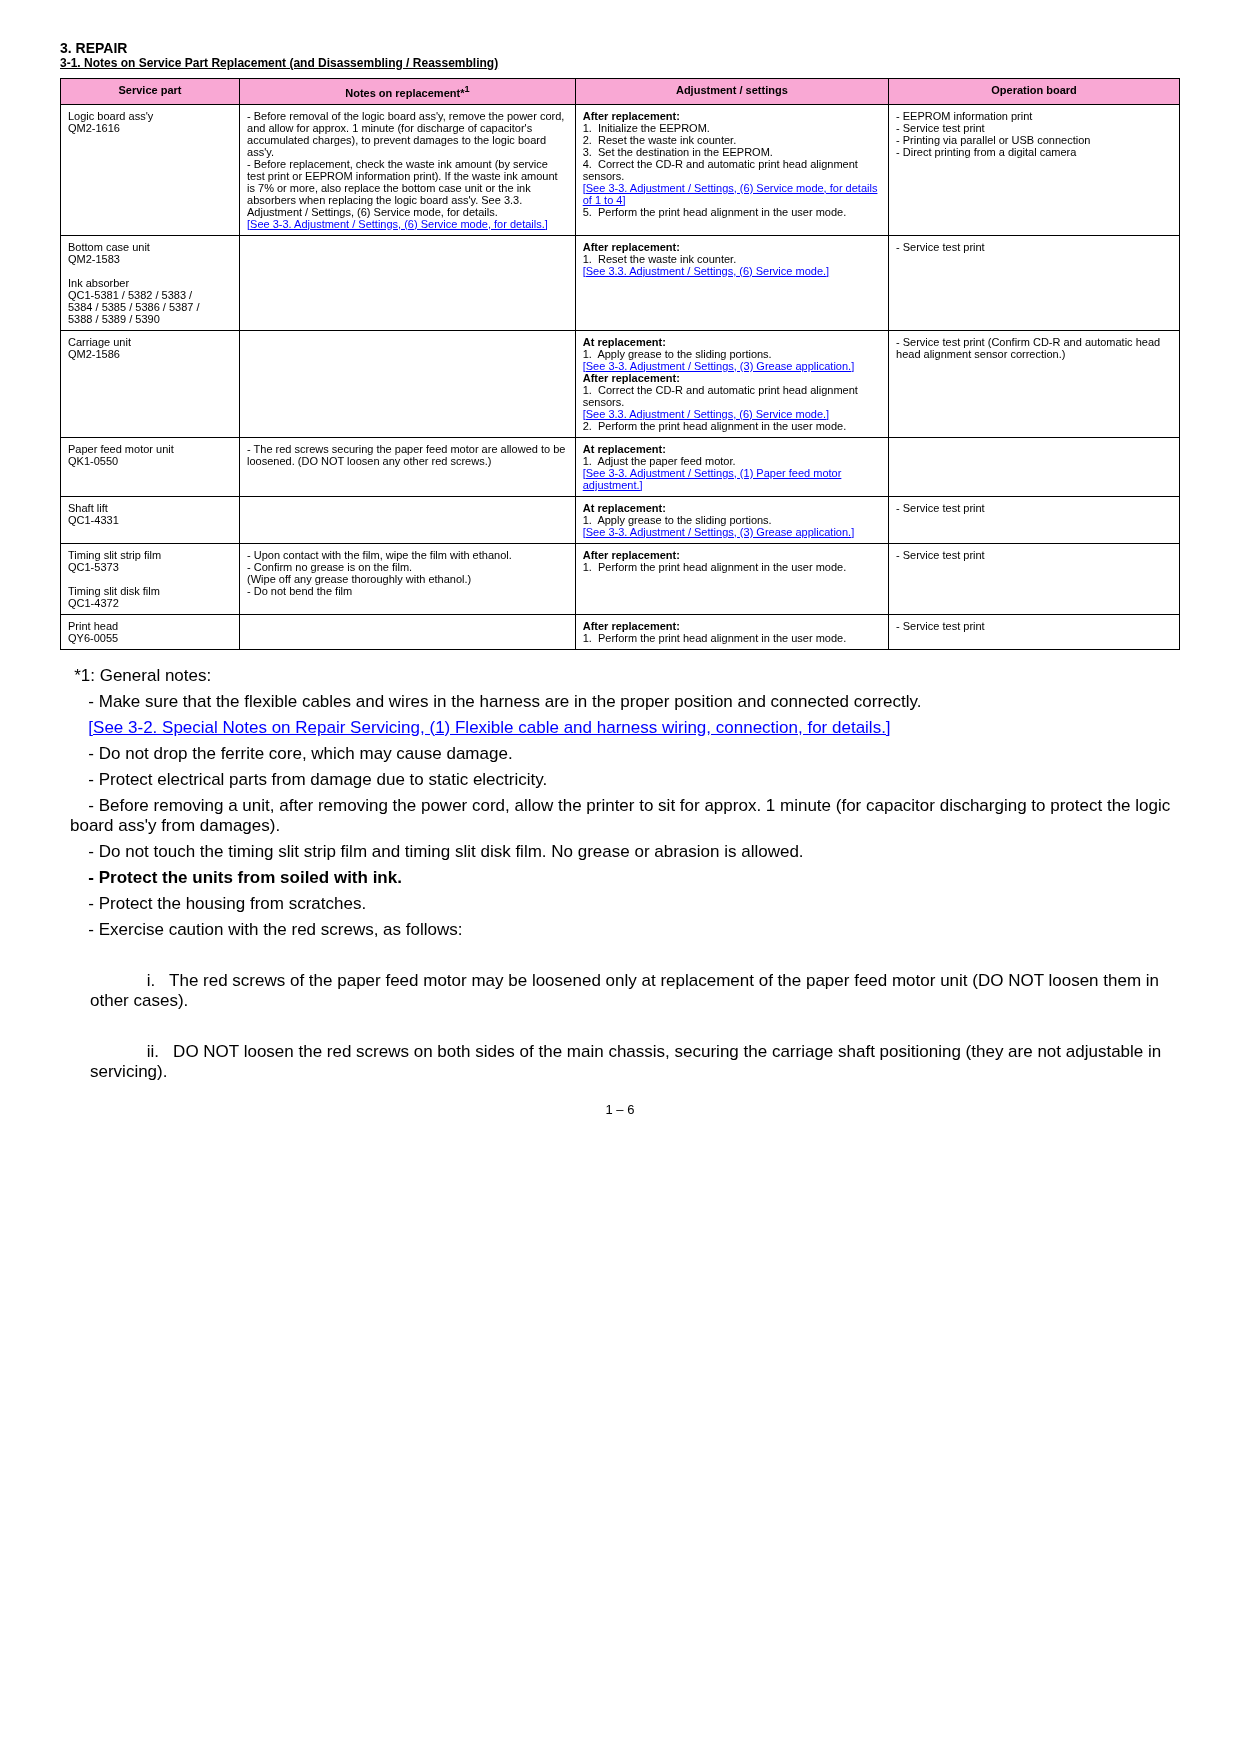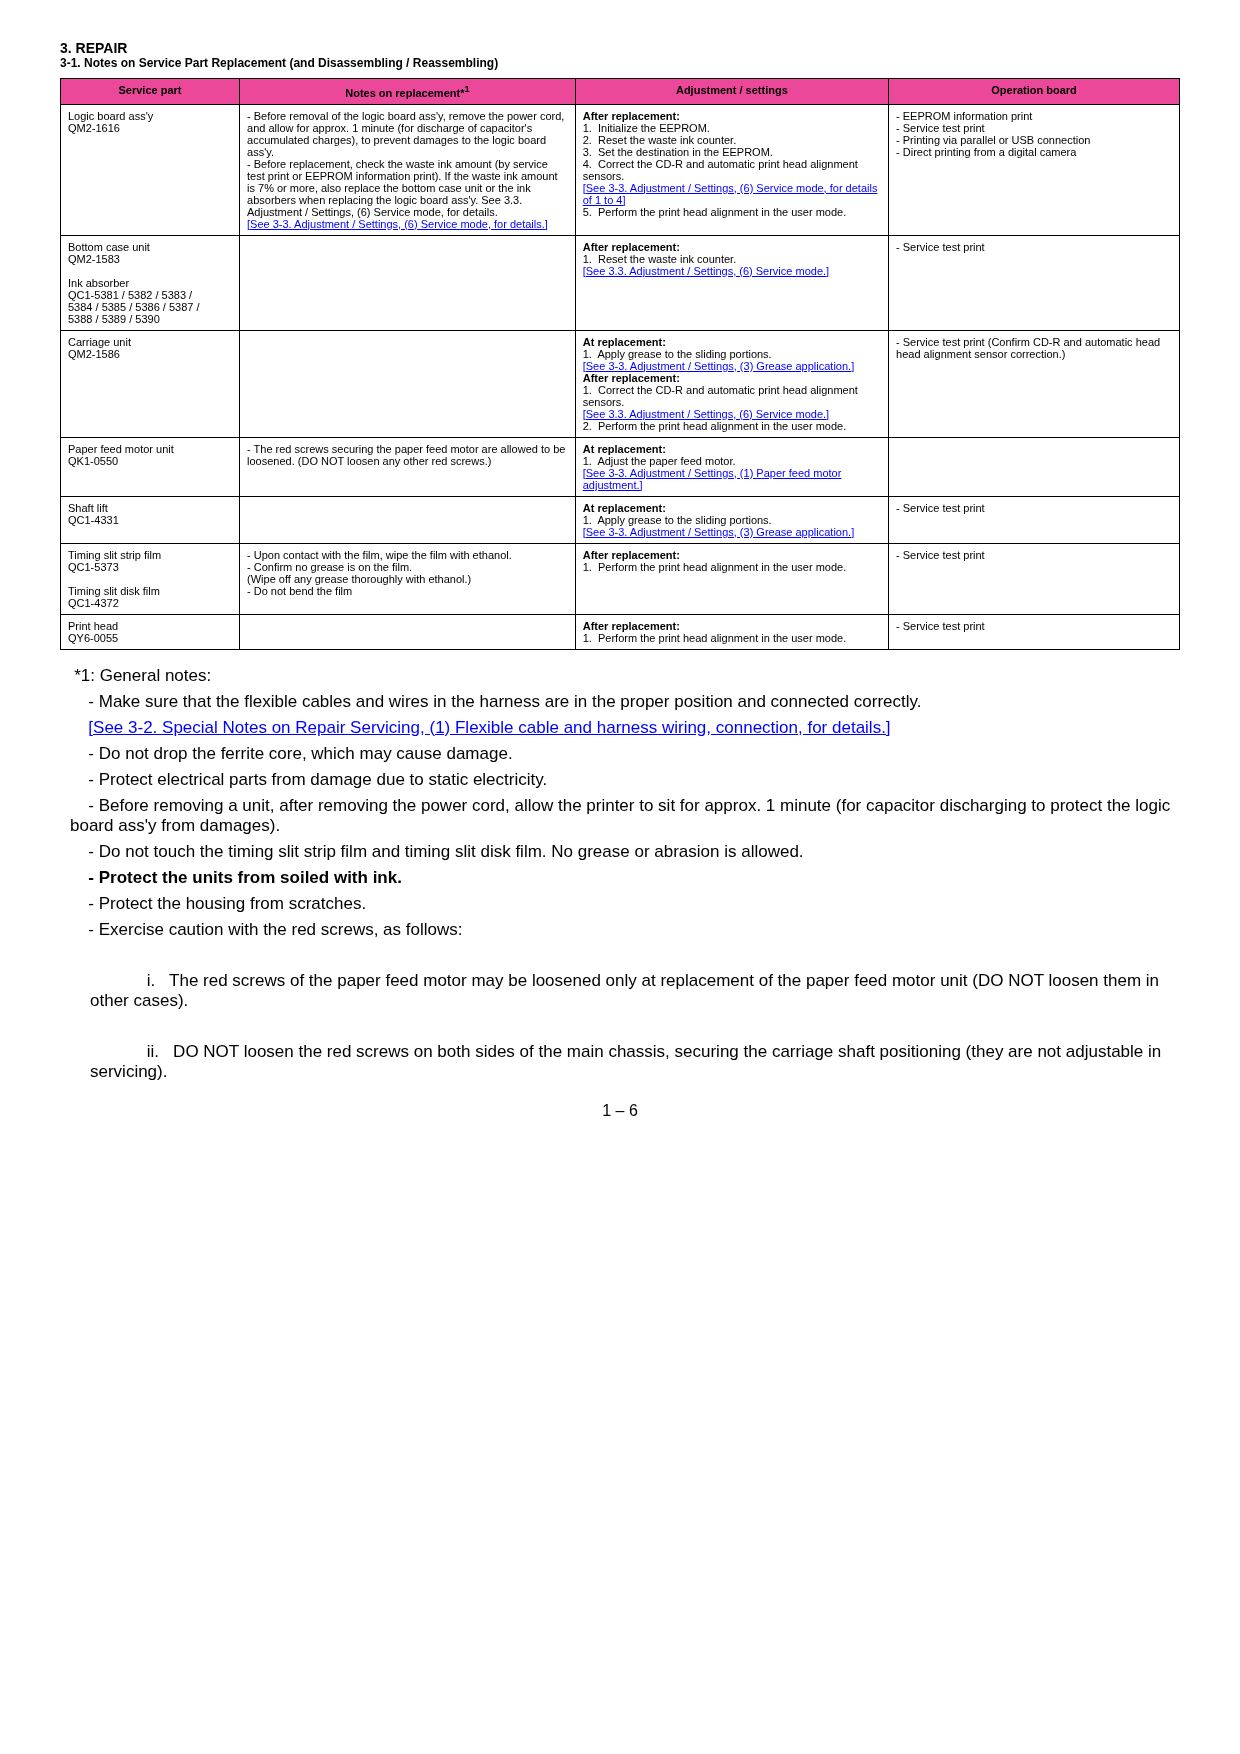--- a/index.html
+++ b/index.html
@@ -13,50 +13,51 @@
       padding: 40px 60px;
     }
     h1 {
       font-size: 14px;
       font-weight: bold;
     }
     h2 {
       font-size: 12px;
       font-weight: bold;
       margin-bottom: 8px;
+      text-decoration: underline;
     }
     table {
       width: 100%;
       border-collapse: collapse;
       margin-bottom: 16px;
     }
     table th, table td {
       border: 1px solid #000;
       padding: 5px 7px;
       vertical-align: top;
       font-size: 11px;
     }
     table th {
-      background: #ec4899;
+      background: #f9a8d4;
       text-align: center;
       font-weight: bold;
     }
     .col-service { width: 16%; }
     .col-notes { width: 30%; }
     .col-adjust { width: 28%; }
     .col-op { width: 26%; }
     .link-style { color: #00f; text-decoration: underline; }
     .footnote { font-size: 17px; margin-top: 10px; }
     .footnote p { margin-bottom: 6px; padding-left: 10px; text-indent: -10px; }
     .footnote p.indent2 { padding-left: 30px; text-indent: 0; margin-top: 31px; }
     .bold { font-weight: bold; }
     .page-num {
       text-align: center;
       margin-top: 20px;
-      font-size: 16px;
+      font-size: 13px;
     }
     .after-rep { font-weight: bold; }
   </style>
 </head>
 <body>
 
 <h1>3.  REPAIR</h1>
 
 <h2>3-1.  Notes on Service Part Replacement (and Disassembling / Reassembling)</h2>
 

